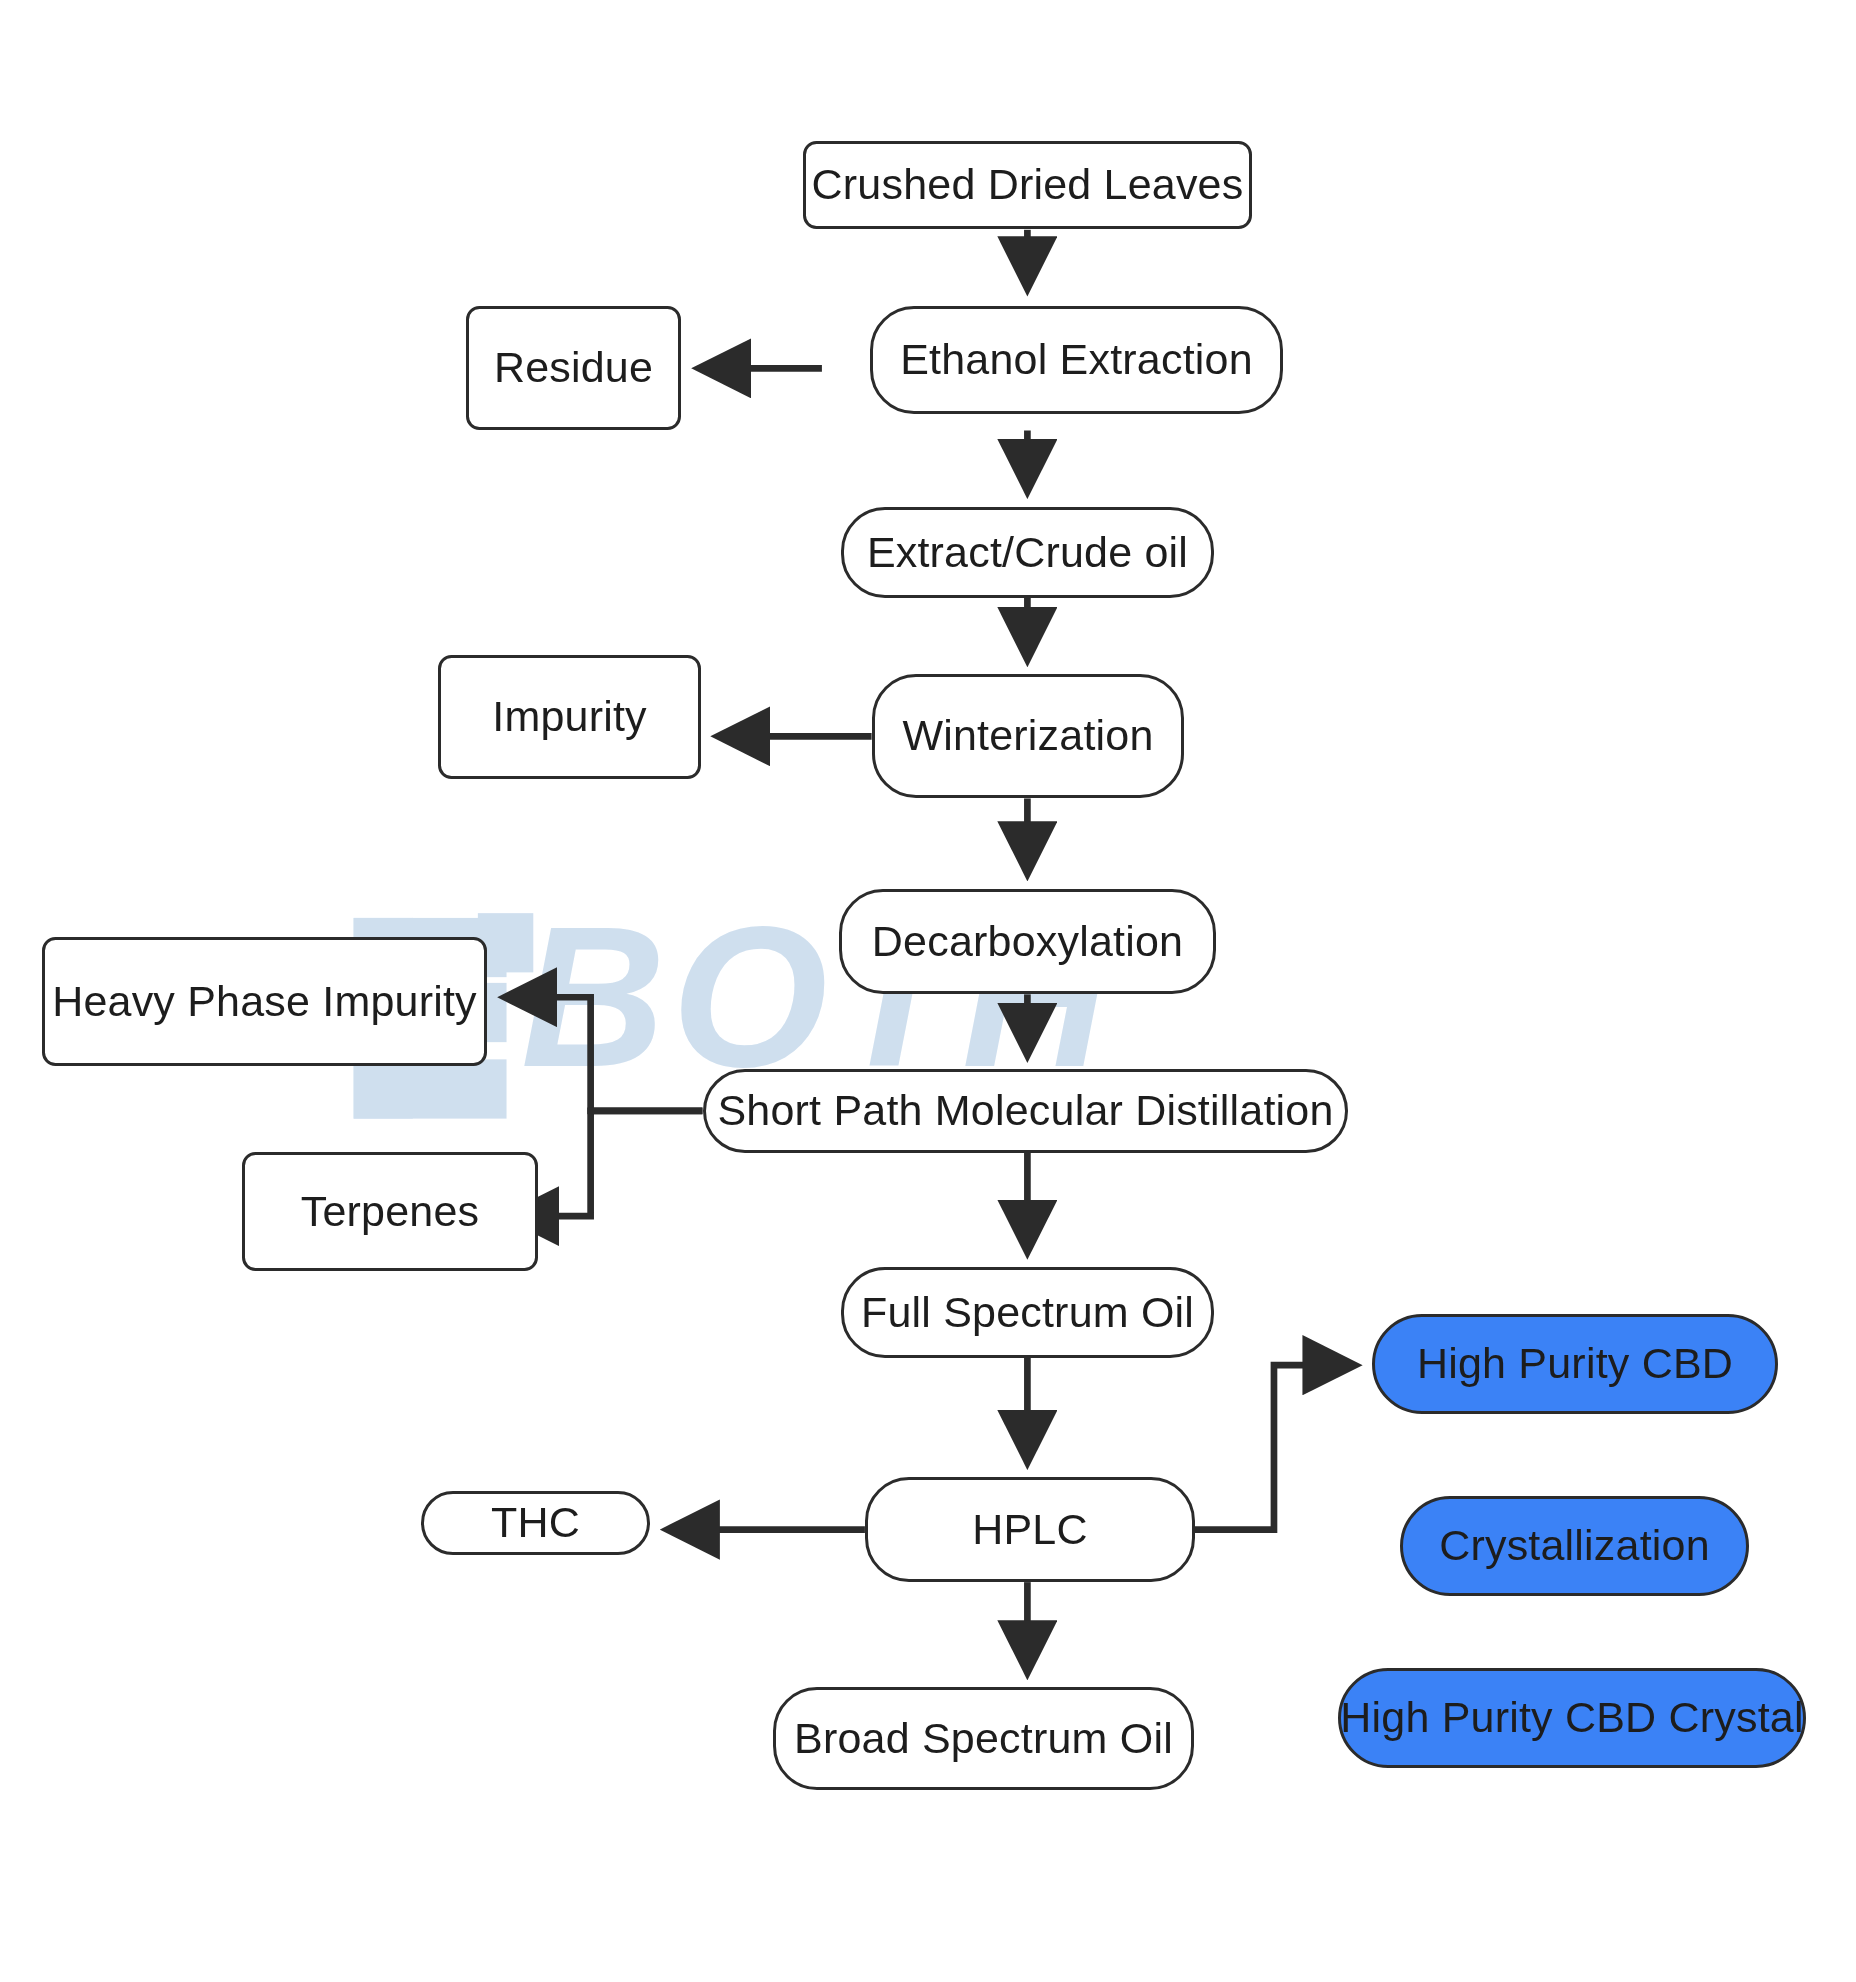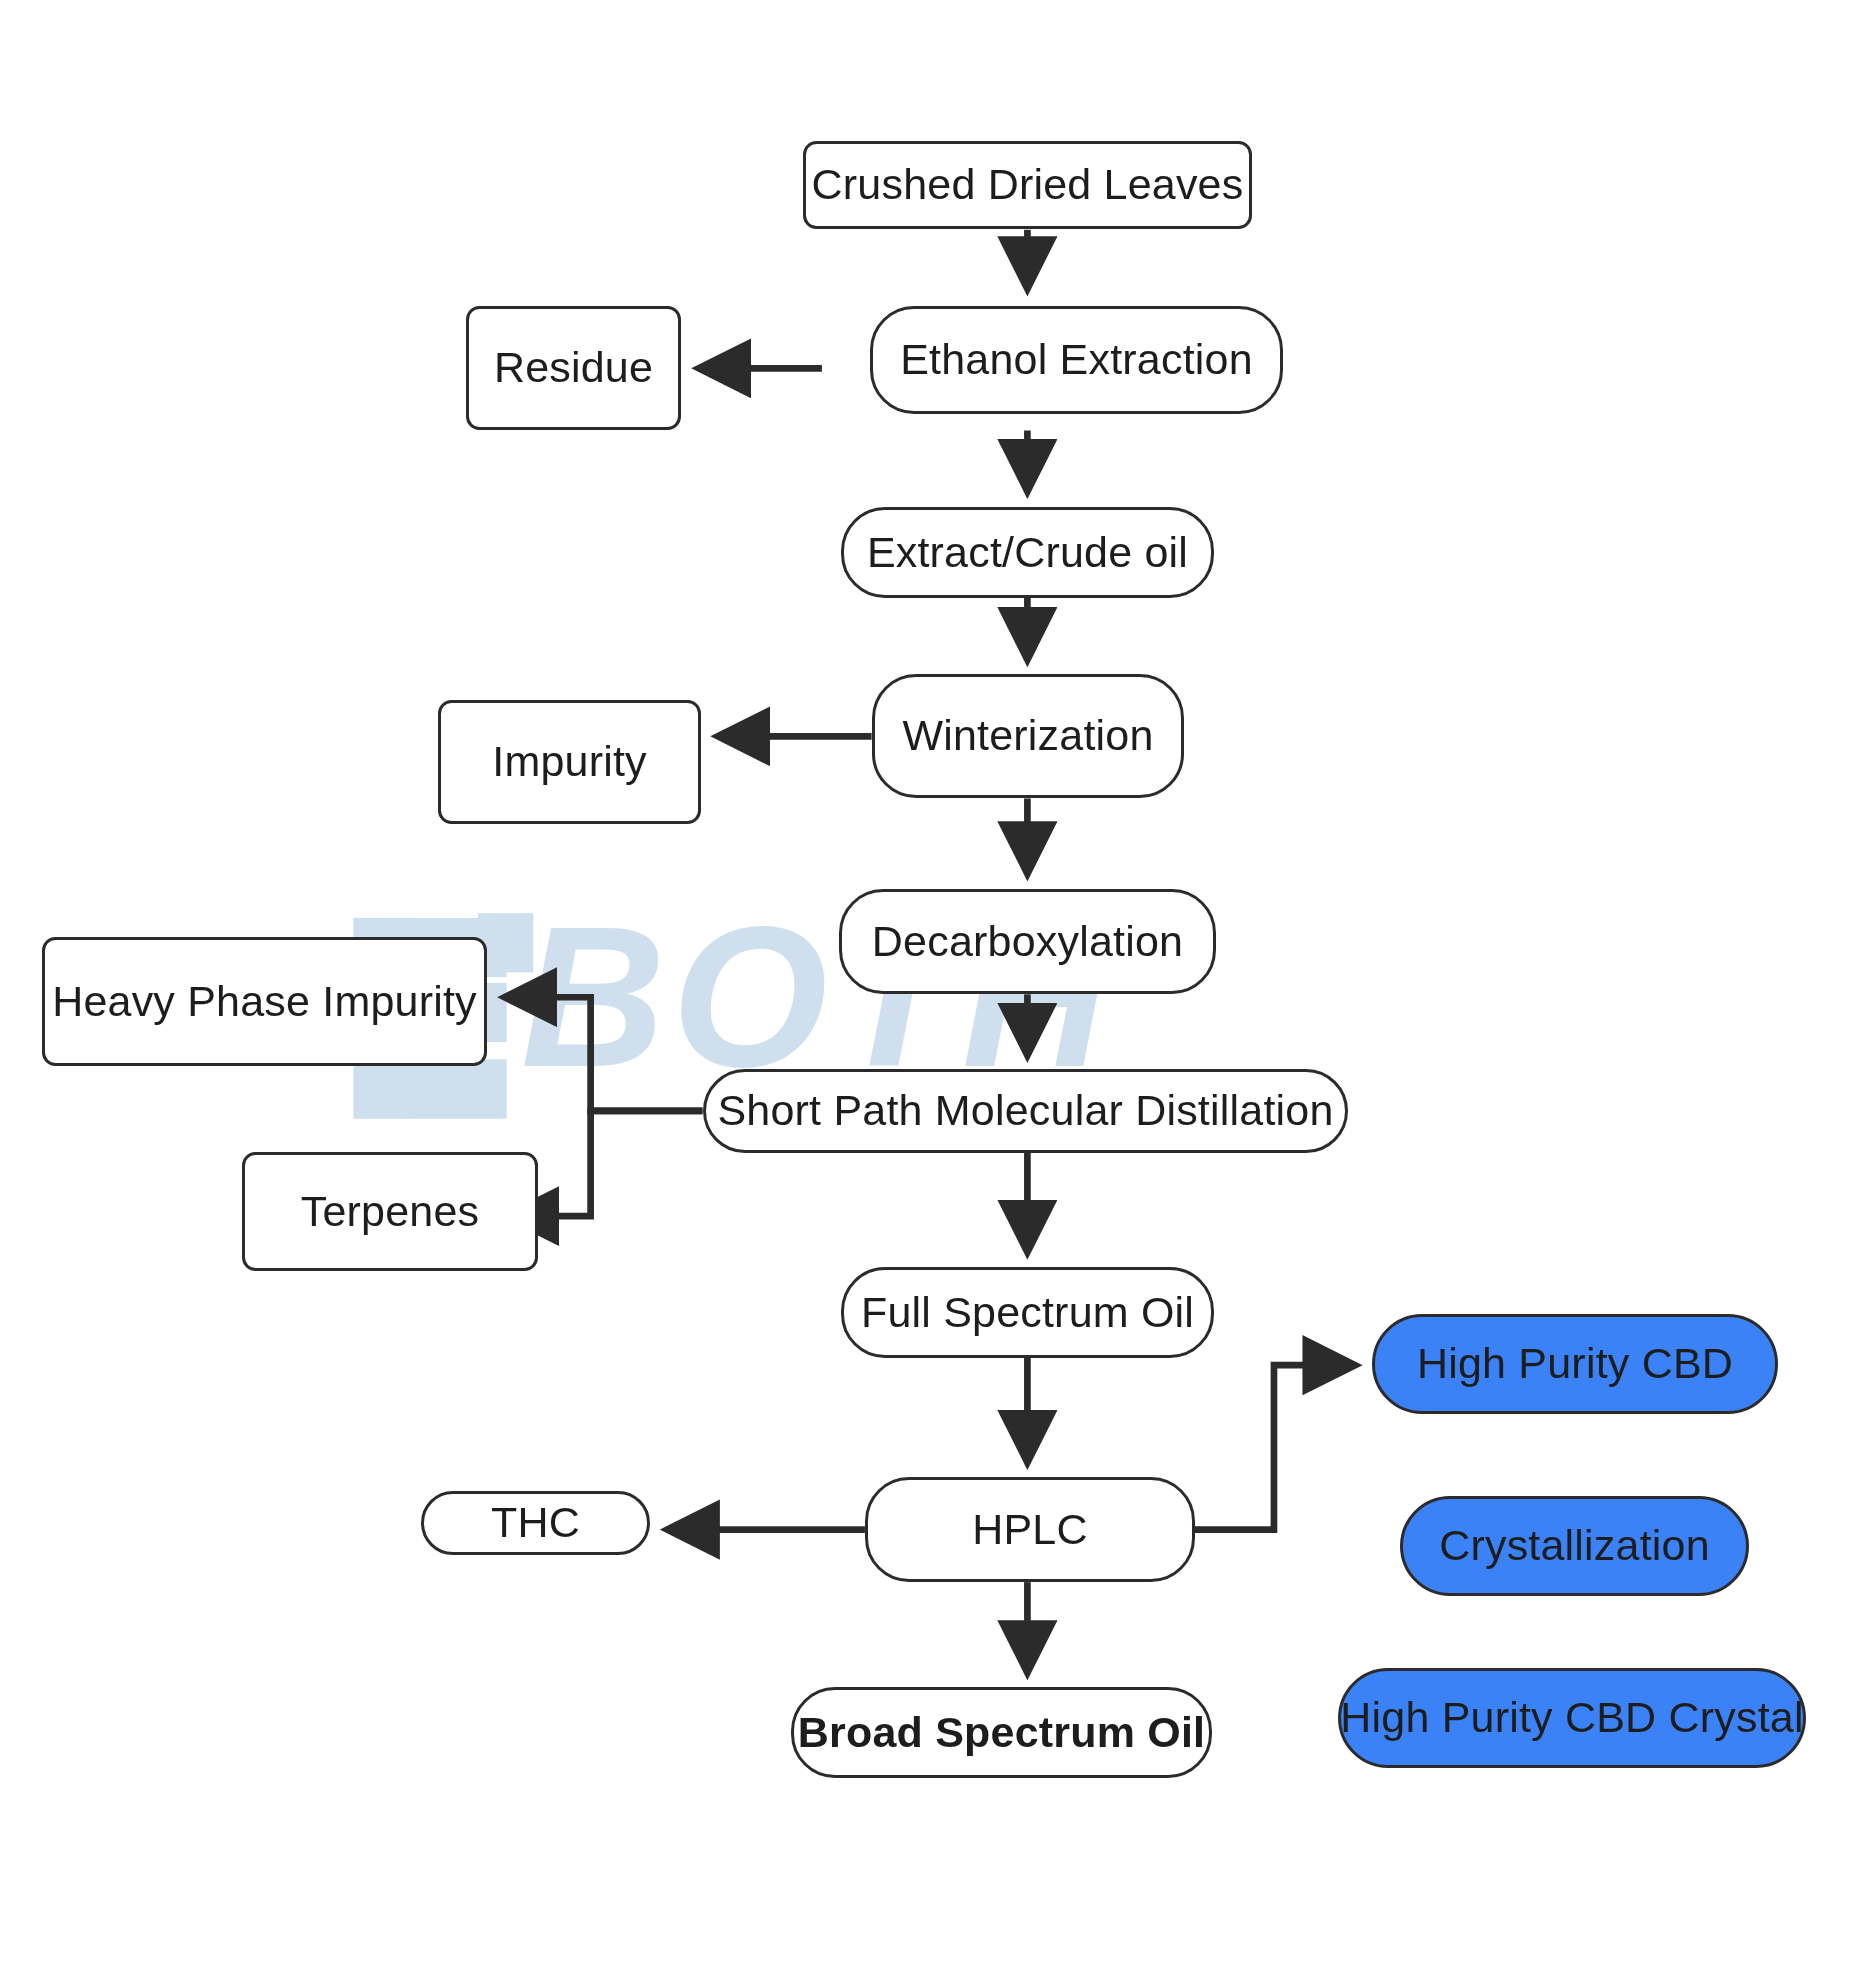--- a/index.html
+++ b/index.html
@@ -129,21 +129,21 @@
   </div>
 
   <div class="node round" style="left:870px; top:306px; width:413px; height:108px;">
     <span class="lbl">Ethanol Extraction</span>
   </div>
 
   <div class="node round" style="left:841px; top:507px; width:373px; height:91px;">
     <span class="lbl">Extract/Crude oil</span>
   </div>
 
-  <div class="node sharp" style="left:438px; top:700px; width:263px; height:124px;">
+  <div class="node sharp" style="left:438px; top:655px; width:263px; height:124px;">
     <span class="lbl">Impurity</span>
   </div>
 
   <div class="node round" style="left:872px; top:674px; width:312px; height:124px;">
     <span class="lbl">Winterization</span>
   </div>
 
   <div class="node round" style="left:839px; top:889px; width:377px; height:105px;">
     <span class="lbl">Decarboxylation</span>
   </div>
@@ -165,21 +165,21 @@
   </div>
 
   <div class="node round" style="left:421px; top:1491px; width:229px; height:64px;">
     <span class="lbl">THC</span>
   </div>
 
   <div class="node round" style="left:865px; top:1477px; width:330px; height:105px;">
     <span class="lbl">HPLC</span>
   </div>
 
-  <div class="node round" style="left:791px; top:1687px; width:421px; height:91px;font-weight:bold;">
+  <div class="node round" style="left:773px; top:1687px; width:421px; height:103px;">
     <span class="lbl">Broad Spectrum Oil</span>
   </div>
 
   <div class="node pill green" style="left:1372px; top:1314px; width:406px; height:100px;">
     <span class="lbl">High Purity CBD</span>
   </div>
 
   <div class="node pill green" style="left:1400px; top:1496px; width:349px; height:100px;">
     <span class="lbl">Crystallization</span>
   </div>

